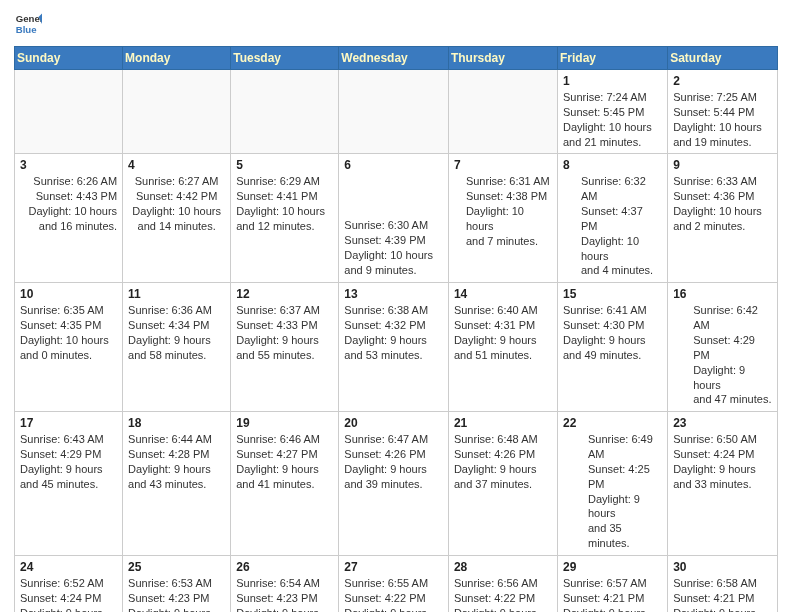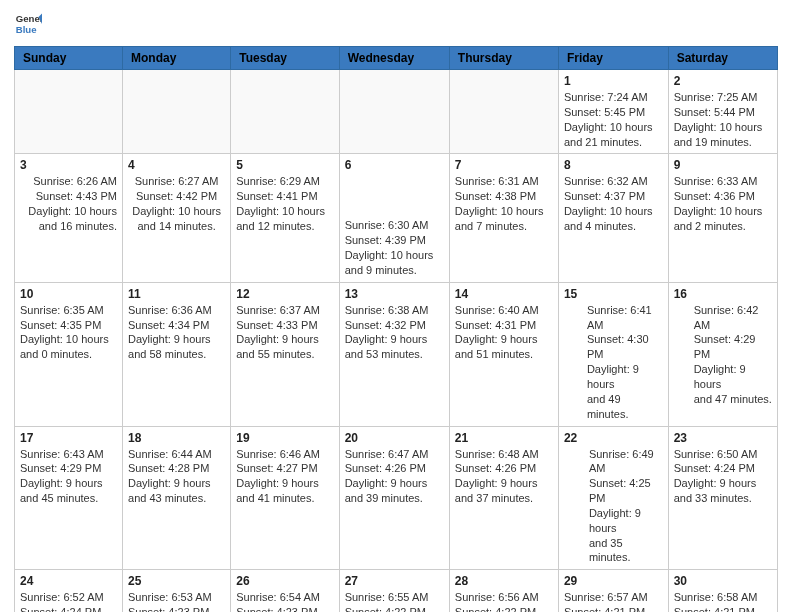--- a/index.html
+++ b/index.html
@@ -41,23 +41,23 @@
       font-size: 14px;
       color: #555;
     }
     .calendar {
       width: 100%;
       border-collapse: collapse;
       border: 1px solid #ccc;
     }
     .calendar th {
       background-color: #3a7abf;
-      color: #000000;
+      color: #fef9c3;
       text-align: left;
-      padding: 4px 8px;
+      padding: 4px 2px;
       font-size: 12px;
       font-weight: bold;
       border: 1px solid #2e6aa3;
     }
     .calendar td {
       border: 1px solid #ccc;
       vertical-align: top;
       padding: 4px 5px;
       font-size: 10px;
       color: #333;
@@ -156,28 +156,28 @@
           </td>
           <td>
             <div class="day-number">6</div>
             <div class="day-info" style="white-space: pre-line; margin-top: 46px;">Sunrise: 6:30 AM
 Sunset: 4:39 PM
 Daylight: 10 hours
 and 9 minutes.</div>
           </td>
           <td>
             <div class="day-number">7</div>
-            <div class="day-info" style="white-space: pre-line;">Sunrise: 6:31 AM
+            <div class="day-info" style="white-space: pre-line; margin-left: 12px;">Sunrise: 6:31 AM
 Sunset: 4:38 PM
 Daylight: 10 hours
 and 7 minutes.</div>
           </td>
           <td>
             <div class="day-number">8</div>
-            <div class="day-info" style="white-space: pre-line;">Sunrise: 6:32 AM
+            <div class="day-info" style="white-space: pre-line; margin-left: 18px;">Sunrise: 6:32 AM
 Sunset: 4:37 PM
 Daylight: 10 hours
 and 4 minutes.</div>
           </td>
           <td>
             <div class="day-number">9</div>
             <div class="day-info" style="white-space: pre-line;">Sunrise: 6:33 AM
 Sunset: 4:36 PM
 Daylight: 10 hours
 and 2 minutes.</div>
@@ -214,21 +214,21 @@
           </td>
           <td>
             <div class="day-number">14</div>
             <div class="day-info" style="white-space: pre-line;">Sunrise: 6:40 AM
 Sunset: 4:31 PM
 Daylight: 9 hours
 and 51 minutes.</div>
           </td>
           <td>
             <div class="day-number">15</div>
-            <div class="day-info" style="white-space: pre-line; margin-left: 23px;">Sunrise: 6:41 AM
+            <div class="day-info" style="white-space: pre-line;">Sunrise: 6:41 AM
 Sunset: 4:30 PM
 Daylight: 9 hours
 and 49 minutes.</div>
           </td>
           <td>
             <div class="day-number">16</div>
             <div class="day-info" style="white-space: pre-line; margin-left: 20px;">Sunrise: 6:42 AM
 Sunset: 4:29 PM
 Daylight: 9 hours
 and 47 minutes.</div>

